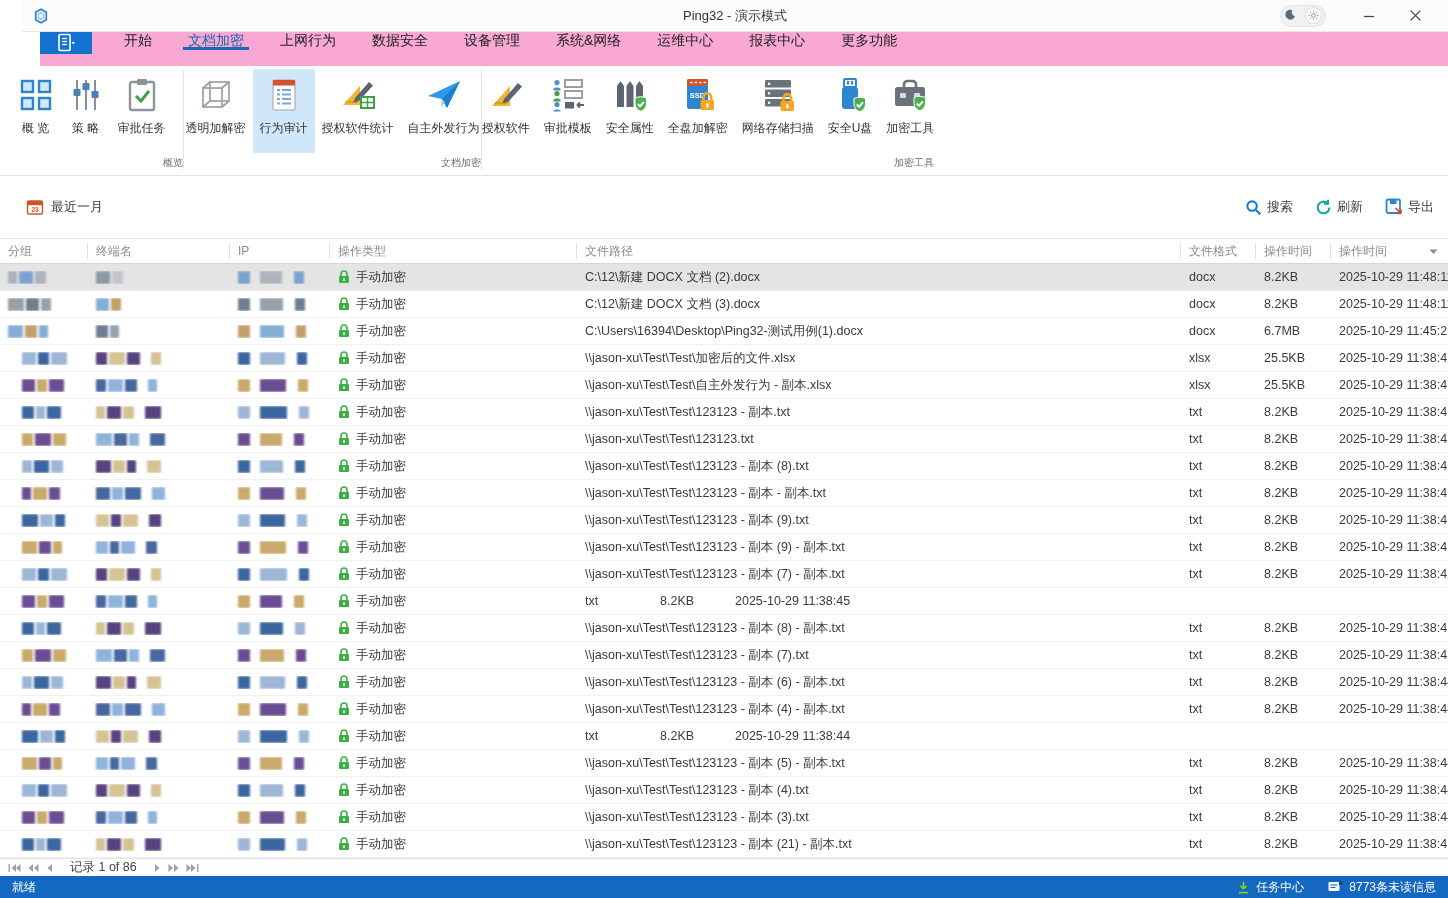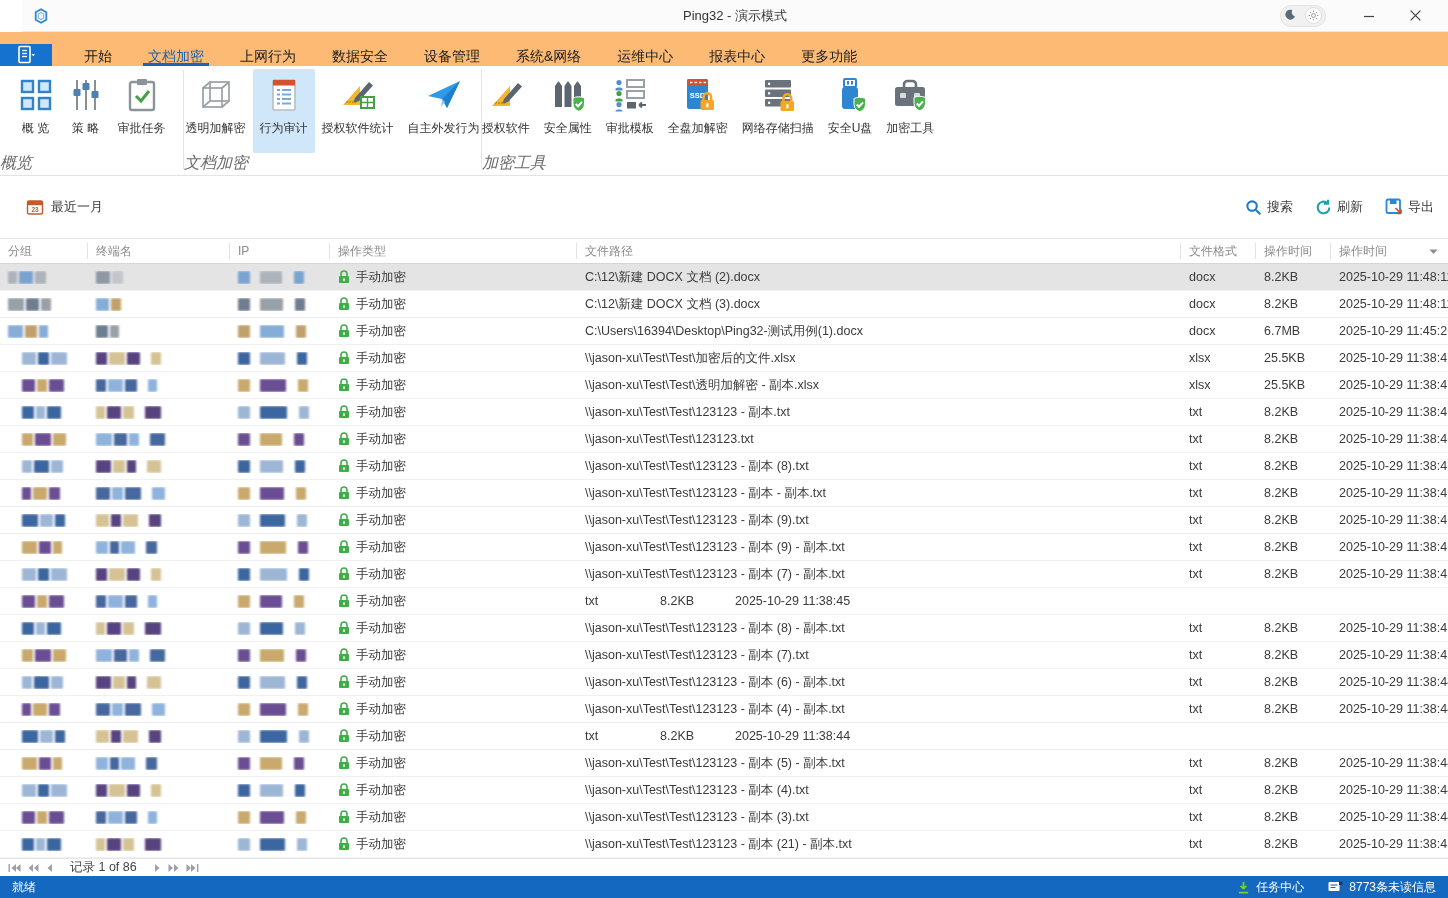--- a/index.html
+++ b/index.html
@@ -10,38 +10,38 @@
   
   .titlebar { height:32px; background:#fbfbfb; border-bottom:1px solid #e9e9e9; display:flex; align-items:center; position:relative; flex:0 0 auto;margin-left:22px; }
   .logo { margin-left:11px; width:16px; height:16px; }
   .win-title { position:absolute; left:0; right:0; text-align:center; font-size:13px; color:#333; pointer-events:none; }
   .tb-right { margin-left:auto; display:flex; align-items:center; gap:4px; padding-right:12px; }
   .theme-pill { width:46px; height:22px; background:#f1f1f1; border:1px solid #e3e3e3; border-radius:11px; display:flex; align-items:center; justify-content:space-between; padding:0 3px; margin-right:18px; }
   .theme-pill .sun-wrap { width:17px; height:17px; background:#fff; border:1px solid #ddd; border-radius:50%; display:flex; align-items:center; justify-content:center; }
   .win-btn { width:42px; height:26px; display:flex; align-items:center; justify-content:center; font-size:15px; color:#444; }
 
   
-  .tabrow { height:34px; display:flex; align-items:flex-end; background:#fdba74; flex:0 0 auto; }
+  .tabrow { height:34px; display:flex; align-items:flex-start; background:#f9a8d4; flex:0 0 auto;margin-left:40px; }
   .appbtn { width:52px; background:#1572ce; display:flex; align-items:center; justify-content:center; }
   .tabs { display:flex; margin-left:14px; }
   .tab { padding:0 18px; font-size:14px; color:#222; display:flex; align-items:center; position:relative; }
   .tab.active { color:#1b66b0; }
   .tab.active::after { content:""; position:absolute; left:13px; right:13px; bottom:0; height:3px; background:#1b66b0; }
 
   
   .ribbon { height:110px; border-bottom:1px solid #e3e3e3; display:flex; background:#fff; flex:0 0 auto; }
   .rgroup { display:flex; flex-direction:column; }
   .g0 { width:183px; } .g1 { width:297px; } .g2 { width:452px; }
   .rbuttons { flex:1; display:flex; align-items:flex-start; justify-content:center; padding-top:3px; }
   .rbtn { display:flex; flex-direction:column; align-items:center; padding:8px 7px 0; height:84px; border-radius:2px; cursor:default; }
   .rbtn.selected { background:#cfe7f8; }
   .ricon { width:36px; height:36px; margin-bottom:7px; display:flex; align-items:center; justify-content:center; }
   .ricon svg { width:36px; height:36px; }
   .rlabel { font-size:12px; color:#333; white-space:nowrap; }
-  .rgroup-label { height:24px; text-align:left; font-size:16px; color:#6b6b6b; line-height:20px;font-style:italic; }
+  .rgroup-label { height:24px; text-align:right; font-size:10px; color:#6b6b6b; line-height:20px; }
   .rsep { width:1px; background:#e4e4e4; margin:4px 0 6px; }
 
   
   .toolbar { height:62px; display:flex; align-items:center; padding:0 14px 0 26px; flex:0 0 auto;gap:16px; }
   .date-filter { display:flex; align-items:center; gap:7px; font-size:13px; color:#3a3a3a; }
   .tool-spacer { flex:1; }
   .tool-actions { display:flex; gap:22px; }
   .tool-btn { display:flex; align-items:center; gap:5px; font-size:13px; color:#3a3a3a; cursor:default; }
 
   
@@ -250,34 +250,20 @@
                 <path d="M4 29L22 9v20z" fill="#f2b632"></path>
                 <path d="M7 27l2-2M10 27l2-2M13 27l2-2M16 27l2-2" stroke="#c28f1a" stroke-width="1.2"></path>
                 <path d="M16 22L30 6l4 3.5L20 25l-5.5 1.5z" fill="#5a6570"></path>
               </svg>
             </span>
           <span class="rlabel">授权软件</span>
         </div>
         <div class="rbtn">
           <span class="ricon">
               <svg viewBox="0 0 36 36">
-                <g fill="#5b6670">
-                  <path d="M5 9l3.5-5L12 9v21H5z"></path>
-                  <path d="M14.5 9L18 4l3.5 5v21h-7z"></path>
-                  <path d="M24 9l3.5-5L31 9v12h-7z"></path>
-                </g>
-                <path d="M23 21c3.2-1.6 8.3-1.6 11.5 0v6c0 4.2-3.7 6.7-5.75 7.2-2.05-.5-5.75-3-5.75-7.2z" fill="#4caf50" stroke="#fff" stroke-width="1"></path>
-                <path d="M25.8 27l2.2 2.2 4-4.4" stroke="#fff" stroke-width="2" fill="none"></path>
-              </svg>
-            </span>
-          <span class="rlabel">安全属性</span>
-        </div>
-        <div class="rbtn">
-          <span class="ricon">
-              <svg viewBox="0 0 36 36">
                 <g fill="#4f8fd0">
                   <circle cx="7" cy="5.5" r="2.6"></circle>
                   <path d="M3.5 12c0-2 7-2 7 0v1.5h-7z"></path>
                 </g>
                 <g fill="#43a047">
                   <circle cx="7" cy="16.5" r="2.6"></circle>
                   <path d="M3.5 23c0-2 7-2 7 0v1.5h-7z"></path>
                 </g>
                 <g fill="#4f8fd0">
                   <circle cx="7" cy="27.5" r="2.6"></circle>
@@ -287,20 +273,34 @@
                 <rect x="15" y="14" width="17" height="7" fill="none" stroke="#9aa0a5" stroke-width="2"></rect>
                 <rect x="15" y="25" width="9" height="6.5" fill="#5b6670"></rect>
                 <path d="M34 28h-7m0 0l3-2.5M27 28l3 2.5" stroke="#5b6670" stroke-width="1.8" fill="none"></path>
               </svg>
             </span>
           <span class="rlabel">审批模板</span>
         </div>
         <div class="rbtn">
           <span class="ricon">
               <svg viewBox="0 0 36 36">
+                <g fill="#5b6670">
+                  <path d="M5 9l3.5-5L12 9v21H5z"></path>
+                  <path d="M14.5 9L18 4l3.5 5v21h-7z"></path>
+                  <path d="M24 9l3.5-5L31 9v12h-7z"></path>
+                </g>
+                <path d="M23 21c3.2-1.6 8.3-1.6 11.5 0v6c0 4.2-3.7 6.7-5.75 7.2-2.05-.5-5.75-3-5.75-7.2z" fill="#4caf50" stroke="#fff" stroke-width="1"></path>
+                <path d="M25.8 27l2.2 2.2 4-4.4" stroke="#fff" stroke-width="2" fill="none"></path>
+              </svg>
+            </span>
+          <span class="rlabel">安全属性</span>
+        </div>
+        <div class="rbtn">
+          <span class="ricon">
+              <svg viewBox="0 0 36 36">
                 <rect x="7" y="2" width="21" height="30" rx="2" fill="#2e86d0"></rect>
                 <rect x="7" y="2" width="21" height="7" rx="2" fill="#d35230"></rect>
                 <g stroke="#fff" stroke-width="1.3">
                   <line x1="10" y1="5.5" x2="12.5" y2="5.5"></line>
                   <line x1="14.5" y1="5.5" x2="17" y2="5.5"></line>
                   <line x1="19" y1="5.5" x2="21.5" y2="5.5"></line>
                   <line x1="23.5" y1="5.5" x2="26" y2="5.5"></line>
                 </g>
                 <text x="17.5" y="21" font-size="7.5" fill="#fff" text-anchor="middle" font-weight="bold" font-family="sans-serif">SSD</text>
                 <path d="M23.5 23v-3a3.8 3.8 0 0 1 7.6 0v3" fill="none" stroke="#f5a623" stroke-width="2.6"></path>
@@ -576,21 +576,21 @@
           </div>
         </div>
         <div class="cell c3 type-cell">
           <svg width="12" height="14" viewBox="0 0 12 14">
             <path d="M3 6V4a3 3 0 0 1 6 0v2" fill="none" stroke="#3fae49" stroke-width="1.6"></path>
             <rect x="1" y="6" width="10" height="7" rx="1" fill="#3fae49"></rect>
             <rect x="5.2" y="8.3" width="1.6" height="2.6" fill="#fff"></rect>
           </svg>
           <span>手动加密</span>
         </div>
-        <div class="cell c4">\\jason-xu\Test\Test\透明加解密 - 副本.xlsx</div>
+        <div class="cell c4">\\jason-xu\Test\Test\自主外发行为 - 副本.xlsx</div>
         <div class="cell c5">xlsx</div>
         <div class="cell c6">25.5KB</div>
         <div class="cell c7">2025-10-29 11:38:47</div>
       </div>
       <div class="row">
         <div class="cell c0">
           <div class="mosaic" style="margin-left: 14px;">
             <span class="mblock" style="width: 12px; background: rgb(60, 102, 160);"></span>
             <span class="mblock" style="width: 9px; background: rgb(157, 182, 214);"></span>
             <span class="mblock" style="width: 14px; background: rgb(60, 102, 160);"></span>

